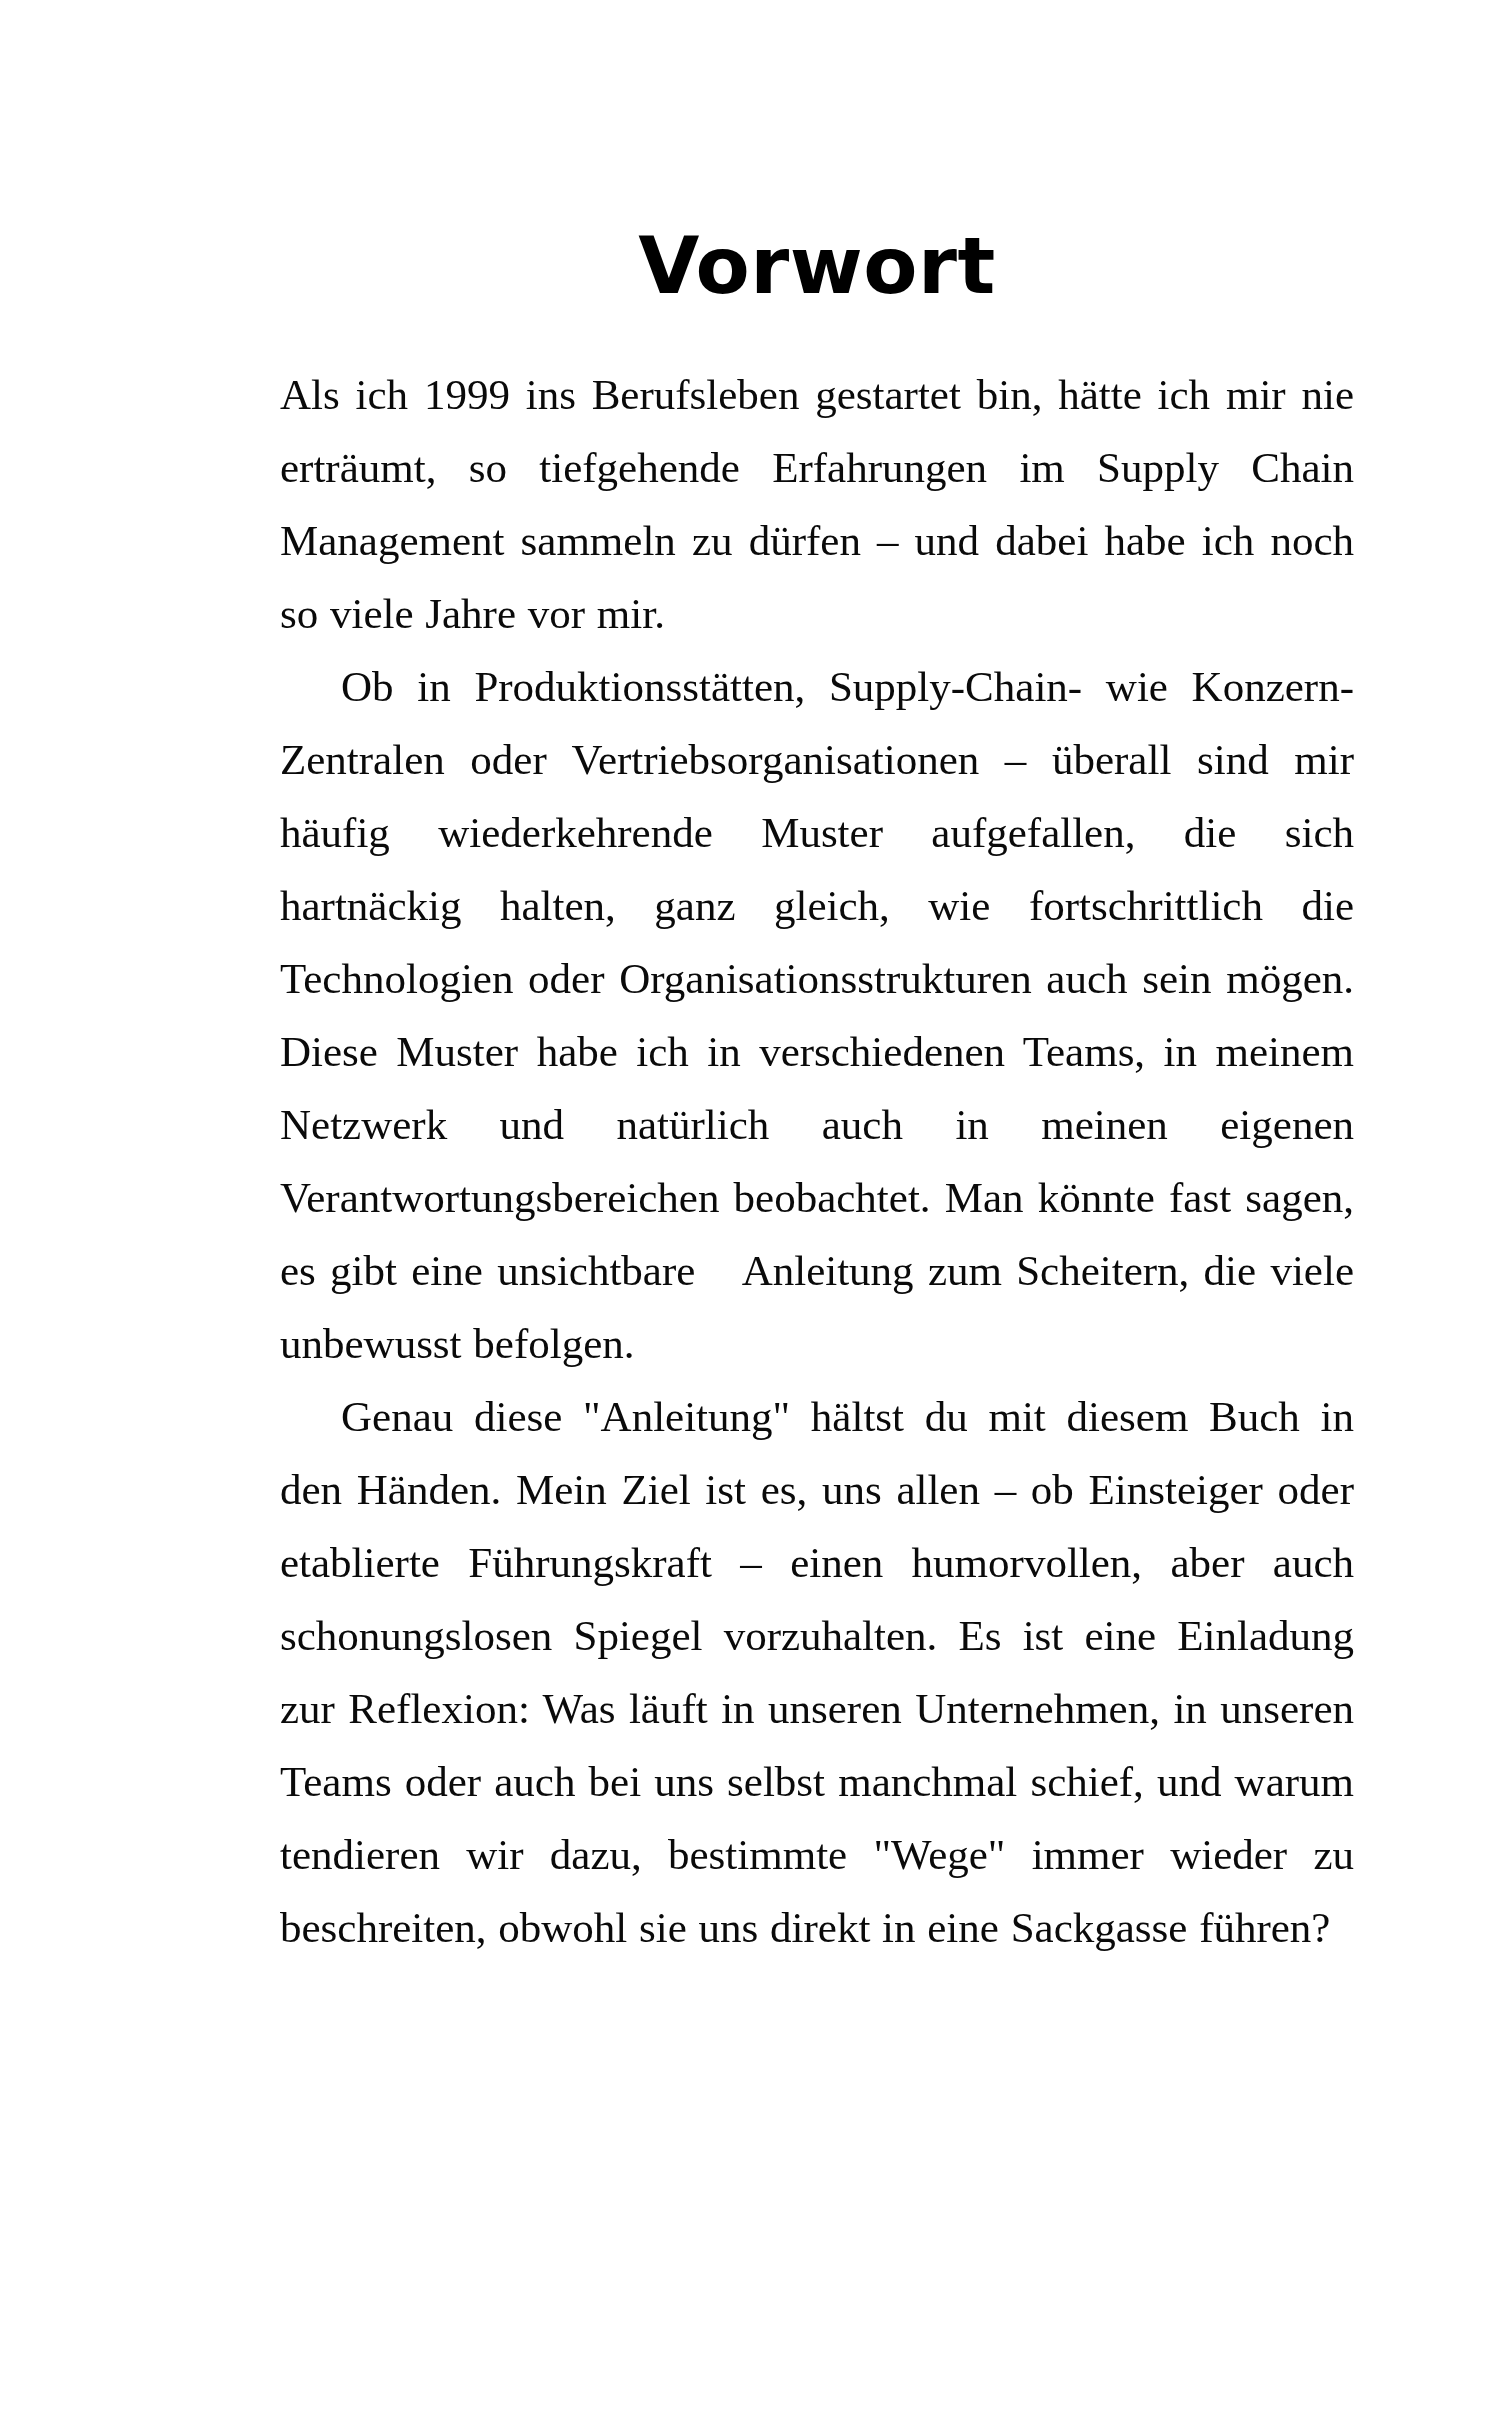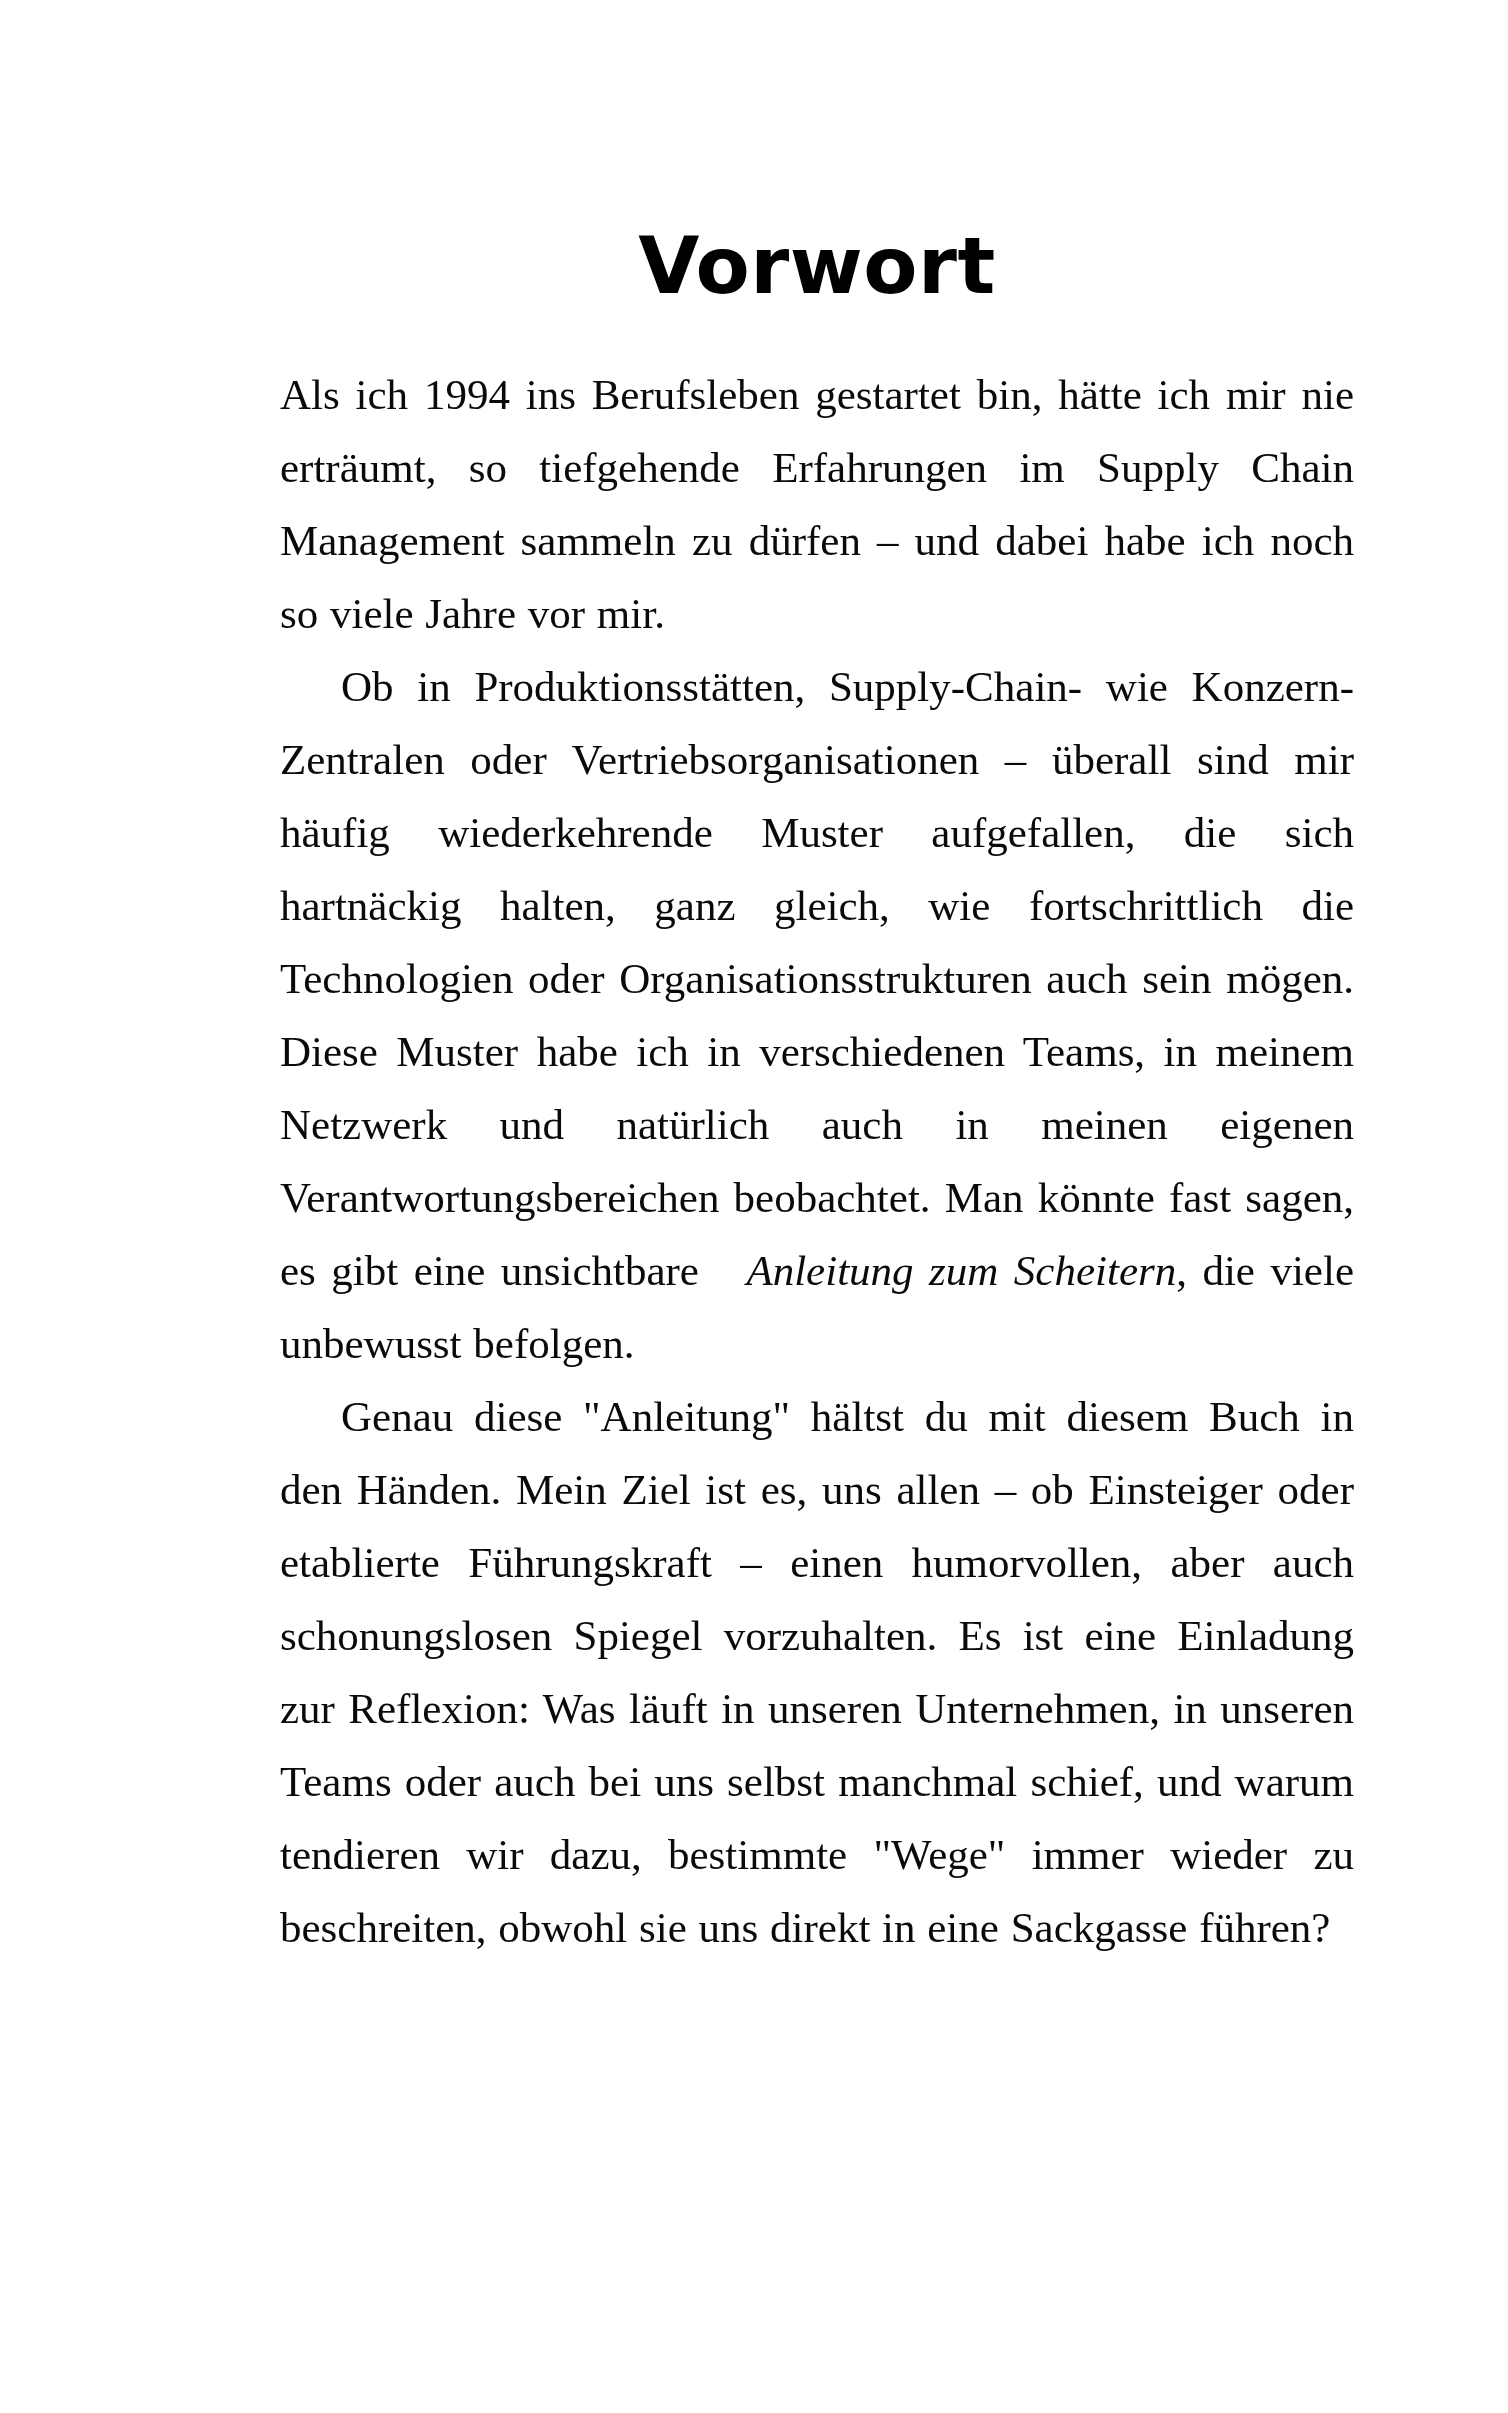--- a/index.html
+++ b/index.html
@@ -40,21 +40,20 @@
     line-height: 73px;
     text-align: justify;
     hyphens: manual;
     word-spacing: 1px;
     color: #0a0a0a;
   }
   .para.indent {
     text-indent: 61px;
   }
   .italic {
-    font-style: italic;
     margin-left: 32px;
   }
   .page-number {
     position: absolute;
     top: 2293px;
     left: 280px;
     right: 154px;
     text-align: center;
     font-family: "DejaVu Sans", sans-serif;
     font-weight: 700;
@@ -62,19 +61,19 @@
     color: #000000;
   }
 </style>
 </head>
 <body>
 
 <div class="page">
   <h1 class="title">Vorwort</h1>
 
   <div class="body-text">
-      <p class="para"><span class="">Als ich 1994 ins Berufsleben gestartet bin, hätte ich mir nie erträumt, so tiefgehende Erfahrungen im Supply Chain Management sammeln zu dürfen – und dabei habe ich noch so viele Jahre vor mir.</span></p>
+      <p class="para"><span class="">Als ich 1999 ins Berufsleben gestartet bin, hätte ich mir nie erträumt, so tiefgehende Erfahrungen im Supply Chain Management sammeln zu dürfen – und dabei habe ich noch so viele Jahre vor mir.</span></p>
       <p class="para indent"><span class="">Ob in Produktionsstätten, Supply-Chain- wie Konzern-Zentralen oder Vertriebsorganisationen – überall sind mir häufig wiederkehrende Muster aufgefallen, die sich hartnäckig halten, ganz gleich, wie fortschrittlich die Technologien oder Organisa­tionsstrukturen auch sein mögen. Diese Muster habe ich in verschiedenen Teams, in meinem Netzwerk und natürlich auch in meinen eigenen Verantwortungsbereichen beobachtet. Man könnte fast sagen, es gibt eine unsichtbare </span><span class="italic">Anleitung zum Scheitern</span><span class="">, die viele unbewusst befolgen.</span></p>
       <p class="para indent"><span class="">Genau diese "Anleitung" hältst du mit diesem Buch in den Händen. Mein Ziel ist es, uns allen – ob Einsteiger oder etablierte Führungskraft – einen humorvollen, aber auch schonungslosen Spiegel vorzuhalten. Es ist eine Einladung zur Reflexion: Was läuft in unseren Unternehmen, in unseren Teams oder auch bei uns selbst manchmal schief, und warum tendieren wir dazu, bestimmte "Wege" immer wieder zu beschreiten, obwohl sie uns di­rekt in eine Sackgasse führen?</span></p>
     </div>
 
 </div>
 
 
 </body></html>

